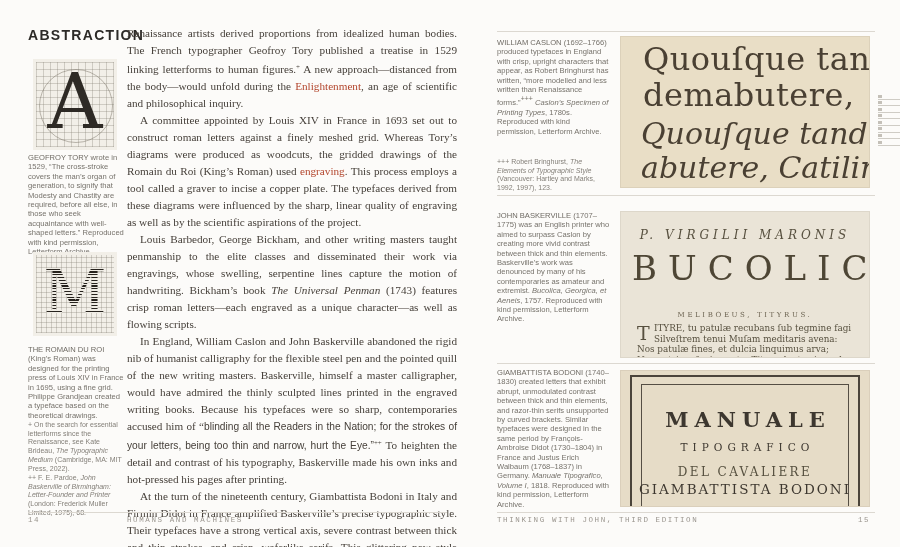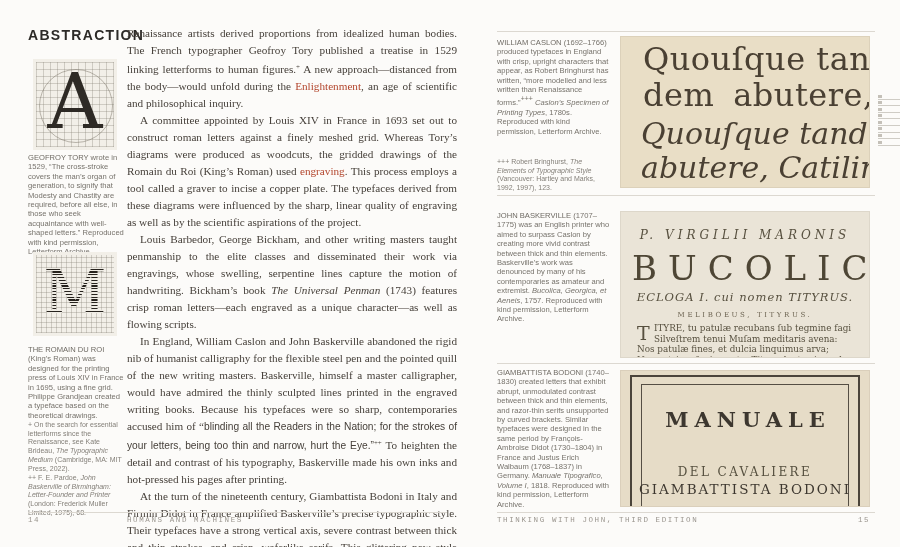--- a/index.html
+++ b/index.html
@@ -48,21 +48,21 @@
   .main-col{position:absolute;left:127px;top:25px;width:330px;font-size:11.2px;
             line-height:17px;text-align:justify;color:#46403a;}
   .main-col p{margin:0;}
   .main-col p + p{text-indent:13px;}
 
   
   .specimen{position:absolute;left:620px;width:250px;overflow:hidden;
             border:1px solid rgba(80,70,50,.08);box-sizing:border-box;}
   .caslon{top:36px;height:152px;background:#e9dec6;color:#4a4033;font-family:"DejaVu Serif",serif;}
   .caslon .rline{position:absolute;left:22px;font-size:32px;letter-spacing:.5px;white-space:nowrap;}
-  .caslon .rline2{display:flex;justify-content:space-between;width:208px;gap:19px;}
+  .caslon .rline2{display:flex;justify-content:space-between;width:208px;}
   .caslon .iline{position:absolute;left:20px;font-style:italic;font-size:30px;white-space:nowrap;}
 
   .baskerville{top:211px;height:147px;background:#eae4d7;color:#57503f;
                font-family:"DejaVu Serif",serif;text-align:center;}
   .bask-l1{position:absolute;left:0;right:0;top:16px;font-style:italic;font-size:12px;letter-spacing:4px;}
   .bask-l2{position:absolute;left:0;right:0;top:36px;font-size:34px;letter-spacing:11px;text-indent:11px;color:#4e4635;}
   .bask-l3{position:absolute;left:0;right:0;top:78px;font-style:italic;font-size:11.5px;letter-spacing:1px;}
   .bask-l4{position:absolute;left:0;right:0;top:99px;font-size:7px;letter-spacing:2.6px;color:#6d6452;}
   .verse{position:absolute;left:16px;top:111px;width:225px;text-align:left;font-size:8.8px;
          line-height:10.6px;color:#57503f;}
@@ -136,39 +136,39 @@
     <div class="iline" style="top:113px;">abutere, Catilina,</div>
   </div>
 
   <div class="rule" style="left:497px;top:195px;width:378px;"></div>
 
   <div class="margin-note" style="left:497px;top:211px;width:113px;"><span class="seg-lead">JOHN BASKERVILLE</span><span> (1707–1775) was an English printer who aimed to surpass Caslon by creating more vivid contrast between thick and thin elements. Baskerville’s work was denounced by many of his contemporaries as amateur and extremist. </span><span class="seg-it">Bucolica, Georgica, et Aeneis</span><span>, 1757. Reproduced with kind permission, Letterform Archive.</span></div>
 
   <div class="specimen baskerville">
     <div class="bask-l1">P. VIRGILII MARONIS</div>
     <div class="bask-l2">BUCOLICA</div>
-    <div class="bask-l3">ECLOGA I. cui nomen TITYRUS.</div>
     <div class="bask-l4">MELIBOEUS, TITYRUS.</div>
     <div class="verse">
       <span class="dropcap">T</span>
       <div class="vl ind">ITYRE, tu patulæ recubans ſub tegmine fagi</div>
       <div class="vl ind">Silveſtrem tenui Muſam meditaris avena:</div>
       <div class="vl">Nos patulæ fines, et dulcia linquimus arva;</div>
       <div class="vl">Nos patriam fugimus: tu, Tityre, lentus in umbra</div>
     </div>
   </div>
 
   <div class="rule" style="left:497px;top:363px;width:378px;"></div>
 
   <div class="margin-note" style="left:497px;top:368px;width:113px;"><span class="seg-lead">GIAMBATTISTA BODONI</span><span> (1740–1830) created letters that exhibit abrupt, unmodulated contrast between thick and thin elements, and razor-thin serifs unsupported by curved brackets. Similar typefaces were designed in the same period by François-Ambroise Didot (1730–1804) in France and Justus Erich Walbaum (1768–1837) in Germany. </span><span class="seg-it">Manuale Tipografico, Volume I</span><span>, 1818. Reproduced with kind permission, Letterform Archive.</span></div>
 
   <div class="specimen bodoni">
     <div class="frame-outer"></div>
     <div class="frame-inner"></div>
     <div class="bod-l1">MANUALE</div>
+    <div class="bod-l2">TIPOGRAFICO</div>
     <div class="bod-l3">DEL CAVALIERE</div>
     <div class="bod-l4">GIAMBATTISTA BODONI</div>
   </div>
 
   <div class="edge-tab">
     <i></i>
     <i></i>
     <i></i>
     <i></i>
     <i></i>

